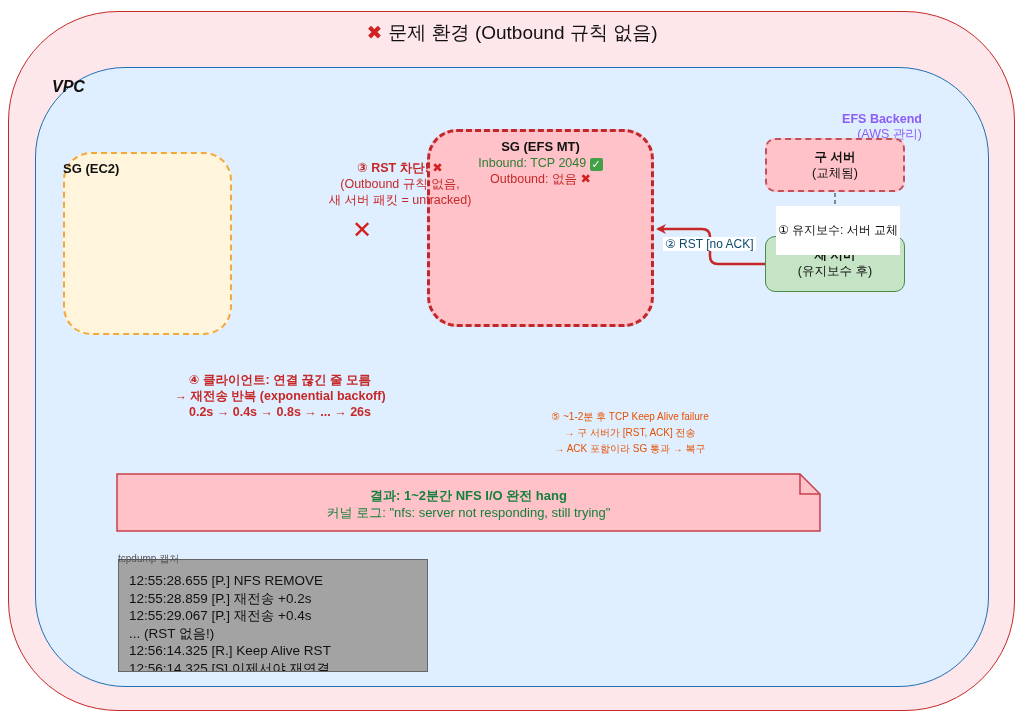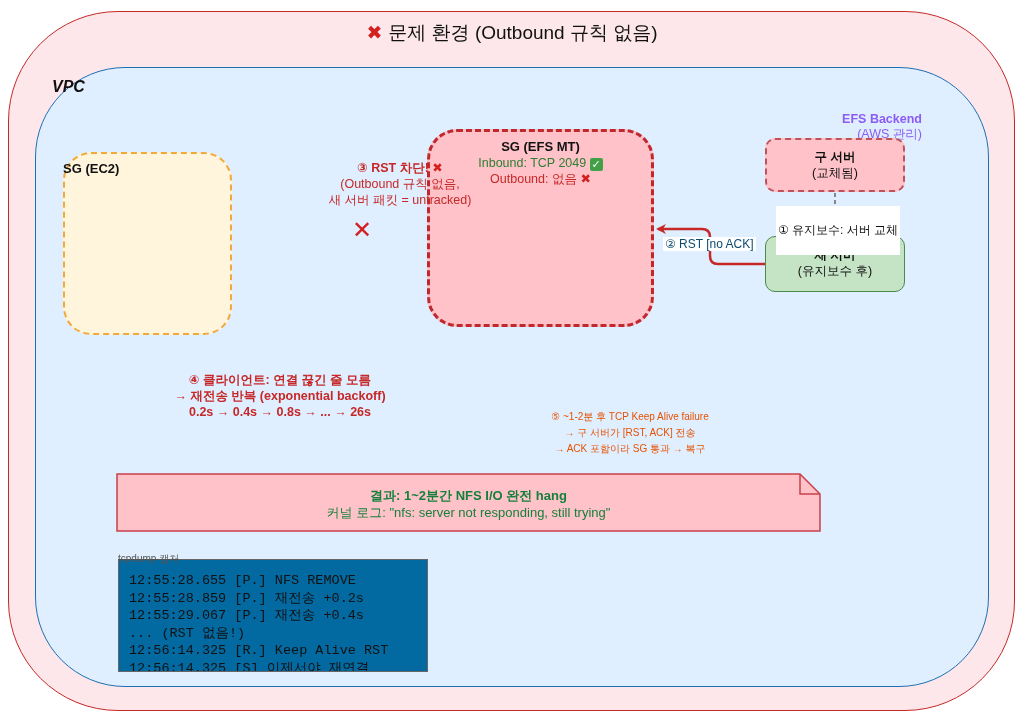--- a/index.html
+++ b/index.html
@@ -36,23 +36,23 @@
   #new-server { left: 765px; top: 236px; width: 140px; height: 56px; background: #c5e3c5;
                 border: 1.5px solid #4a8a4a; border-radius: 10px; box-sizing: border-box; text-align: center;
                 font-size: 12.5px; line-height: 16px; padding-top: 10px; color: #111; }
   .b { font-weight: bold; }
   #maint-label { left: 776px; top: 206px; background: #ffffff; font-size: 12px; color: #111; padding: 16px 2px; }
   #rst-noack-label { left: 663px; top: 237px; background: #ffffff; font-size: 12px; color: #0c4a6e; padding: 0 2px; }
   #client-block { left: 150px; width: 260px; top: 372px; text-align: center; font-size: 12.5px; line-height: 16px; color: #c62828; font-weight: bold; }
   #keepalive-block { left: 500px; width: 260px; top: 372px; text-align: center; font-size: 10px; line-height: 16px; color: #e65100; margin-top: 37px; }
   #result-text { left: 117px; width: 703px; top: 487px; text-align: center; font-size: 13px; line-height: 17px; color: #15803d; }
   #tcpdump-label { left: 118px; top: 552px; font-size: 10px; color: #555; text-decoration: line-through; }
-  #tcpdump-box { left: 118px; top: 559px; width: 310px; height: 113px; background: #0369a1;
+  #tcpdump-box { left: 118px; top: 559px; width: 310px; height: 113px; background: #a3a3a3;
                  border: 1.5px solid #666; box-sizing: border-box; overflow: hidden; padding: 12px 0 0 10px;
-                 font-family: Liberation Mono, monospace; font-size: 13.5px; line-height: 17.5px; color: #111; }
+                 font-family: Liberation Sans, sans-serif; font-size: 13.5px; line-height: 17.5px; color: #111; }
   .line { white-space: pre; }
   svg { position: absolute; left: 0; top: 0; }
 </style>
 </head>
 <body>
 
 <div id="outer" class="abs"></div>
 <div id="title" class="abs">
   <span class="x">✖</span><span>문제 환경 (Outbound 규칙 없음)</span>
 </div>

